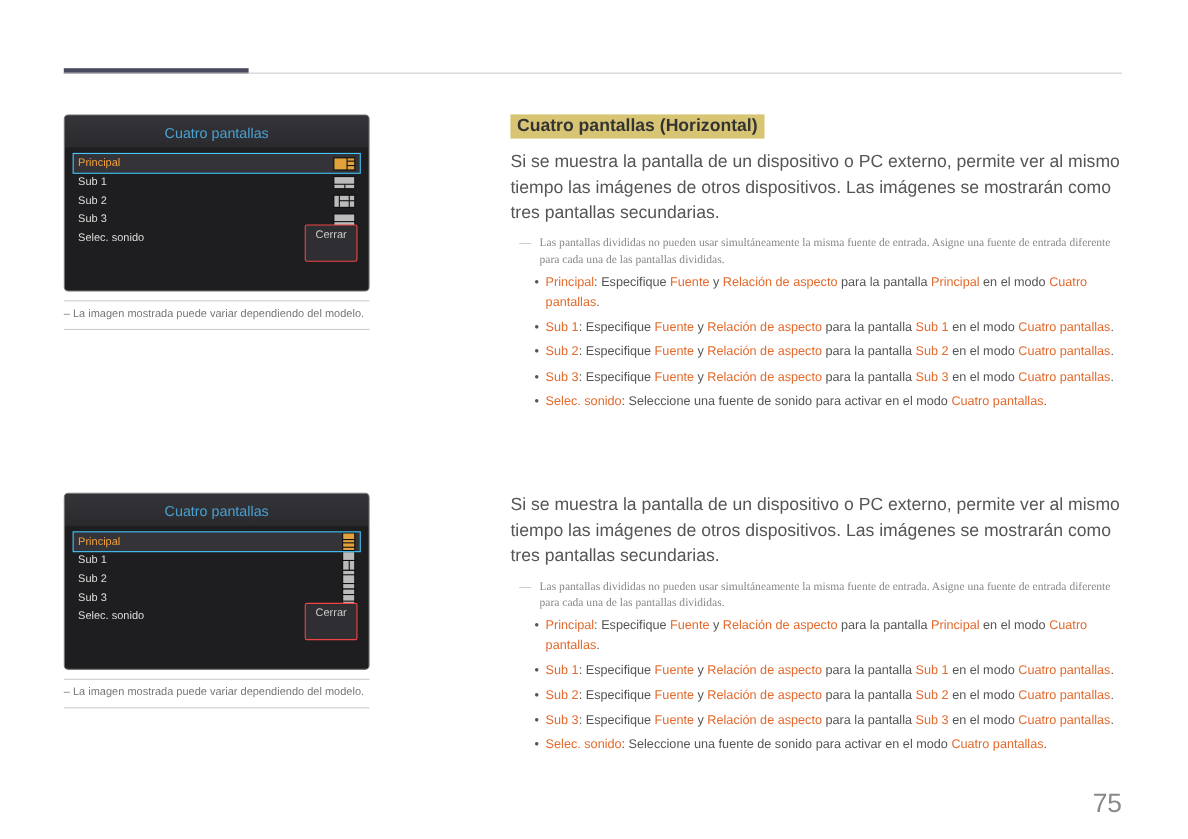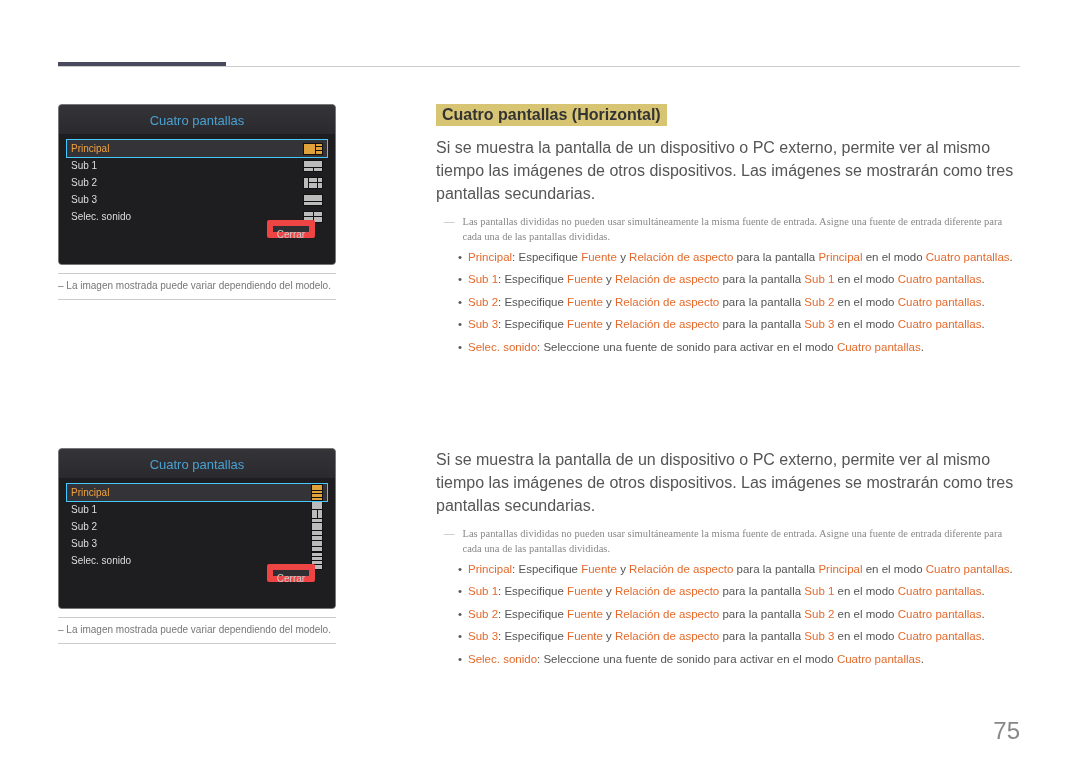--- a/index.html
+++ b/index.html
@@ -110,48 +110,48 @@
   .layout-icon.v { width: 12px; height: 18px; }
   .layout-vA { grid-template-rows: 2fr 1fr 1fr 1fr; }
   .layout-vB { grid-template-rows: 1fr 1fr; grid-template-columns: 1fr 1fr; }
   .layout-vB .big { grid-column: 1/3; }
   .layout-vC { grid-template-rows: 1fr 2fr 1fr; }
   .layout-vD { grid-template-rows: 1fr 1fr 1fr; }
   .layout-vE { grid-template-rows: 1fr 1fr 1fr 1fr; }
 
   .osd-close {
     position: absolute;
-    right: 20px;
+    right: 10px;
     bottom: 26px;
     width: 48px;
-    height: 18px;
+    height: 34px;
     line-height: 18px;
     text-align: center;
     font-size: 10px;
     background: #2f2f33;
     color: #ccc;
-    border: 6px solid #ef4444;
+    border: 1px solid #ef4444;
     border-radius: 2px;
   }
 
   .left-note-rule {
     border: none;
     border-top: 1px solid #ccc;
     width: 278px;
     margin-top: 8px;
   }
   .left-note {
     font-size: 10px;
     color: #777;
     margin-top: 6px;
   }
 
   .right-col {
     position: absolute;
-    left: 436px;
+    left: 464px;
     right: 60px;
   }
   .right-col.top { top: 104px; }
   .right-col.bottom { top: 448px; }
 
   .section-title {
     display: inline-block;
     background: #d7c574;
     color: #333;
     font-size: 16px;

